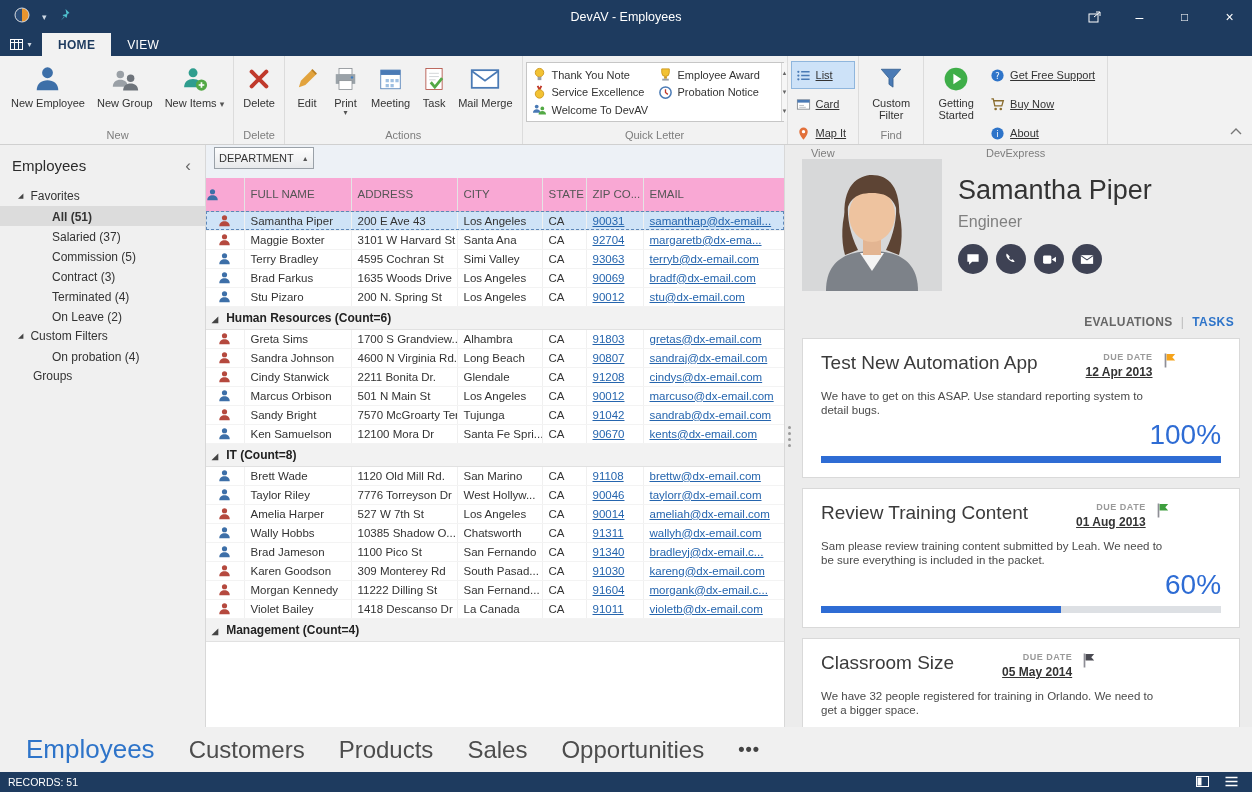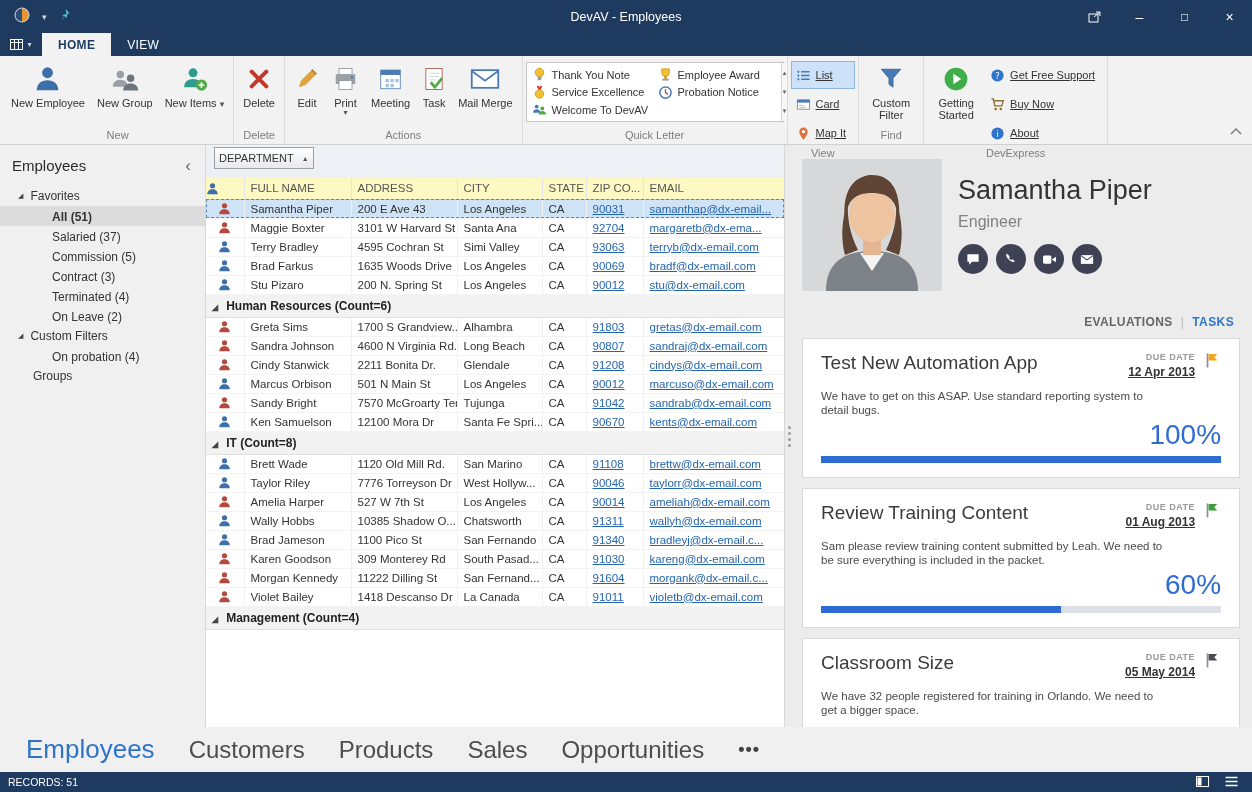--- a/index.html
+++ b/index.html
@@ -61,21 +61,21 @@
   .grid-top { background: #edf1f6; padding: 16px 16px 13px; display: flex; justify-content: flex-end; flex: 0 0 auto; }
   .searchbox { width: 342px; height: 23px; background: #fff; border: 1px solid #a9b4c0; display: flex; align-items: stretch; }
   .search-input { flex: 1; border: none; outline: none; background: transparent; font-family: "Liberation Sans", sans-serif; font-size: 11.5px; color: #444; text-align: center; }
   .search-input::placeholder { color: #8e8e8e; }
   .search-btn { width: 24px; border-left: 1px solid #c6cdd7; display: flex; align-items: center; justify-content: center; background: #fff; }
   .group-strip { background: #edf1f6; padding: 2px 8px 9px; flex: 0 0 auto; }
   .dept-btn { display: inline-flex; align-items: center; gap: 8px; border: 1px solid #9aa1a8; background: linear-gradient(#fefefe, #e7e9eb); font-size: 11px; color: #333; padding: 4px 4px; }
   .dept-btn .sort { font-size: 7px; color: #555; }
 
   .grid-table { width: 100%; border-collapse: collapse; table-layout: fixed; font-size: 11.5px; color: #333; }
-  .grid-table th { font-weight: normal; color: #555; text-align: left; height: 21px; padding: 0 6px; border-bottom: 1px solid #c9c9c9; border-right: 1px solid #e4e4e4; background: #fef9c3; white-space: nowrap; overflow: hidden; }
+  .grid-table th { font-weight: normal; color: #555; text-align: left; height: 33px; padding: 0 6px; border-bottom: 1px solid #c9c9c9; border-right: 1px solid #e4e4e4; background: #f9a8d4; white-space: nowrap; overflow: hidden; }
   .grid-table th:last-child { border-right: none; }
   .grid-table td { height: 19px; padding: 0 6px; border-right: 1px solid #f0f0f0; border-bottom: 1px solid #f3f3f3; white-space: nowrap; overflow: hidden; }
   .grid-table td:last-child { border-right: none; }
   .icon-cell { text-align: center; padding: 0 !important; }
   tr.sel td { background: #cfe3f7; }
   tr.sel { outline: 1px dashed #5d87b8; outline-offset: -1px; }
   .link { color: #2565ae; text-decoration: underline; cursor: pointer; }
   tr.group-row td { background: #f2f2f2; font-weight: bold; color: #222; height: 23px; font-size: 12px; border-top: 1px solid #e1e1e1; border-bottom: 1px solid #e1e1e1; }
   .tri2 { display: inline-block; margin-right: 8px; font-size: 8px; color: #444; }
   .pico { width: 13px; height: 13px; display: inline-block; vertical-align: middle; }
@@ -90,21 +90,21 @@
   .photo { width: 140px; height: 132px; background: #d9dadb; flex: 0 0 auto; }
   .pname { font-size: 27px; color: #333; margin-top: 16px; }
   .prole { font-size: 16px; color: #808080; margin-top: 7px; }
   .pactions { display: flex; gap: 8px; margin-top: 13px; }
   .pact { width: 30px; height: 30px; border-radius: 50%; background: #3e4254; display: flex; align-items: center; justify-content: center; }
   .dtabs { display: flex; justify-content: flex-end; align-items: center; gap: 8px; margin: 24px 6px 9px 0; font-size: 12px; font-weight: bold; letter-spacing: .4px; flex: 0 0 auto; }
   .dtab { color: #666; } .dtab.active { color: #2e74c9; }
   .dsep { color: #bbb; font-weight: normal; }
   .cards { flex: 1 1 auto; display: flex; flex-direction: column; gap: 10px; overflow: hidden; }
   .card { background: #fff; border: 1px solid #d9d9d9; padding: 13px 18px 14px; flex: 0 0 auto; }
-  .card-head { display: flex; justify-content: space-between; align-items: flex-start; gap: 48px; }
+  .card-head { display: flex; align-items: flex-start; gap: 48px; }
   .card-title { font-size: 19px; color: #3b3b3b; }
   .due { display: flex; gap: 9px; align-items: flex-start; }
   .due-l { text-align: right; }
   .due-label { font-size: 9px; color: #9a9a9a; font-weight: bold; letter-spacing: .5px; }
   .due-date { font-size: 12px; color: #333; font-weight: bold; margin-top: 3px; text-decoration: underline; }
   .flag { display: inline-block; width: 17px; height: 17px; }
   .card-body { font-size: 11.5px; color: #4a4a4a; margin-top: 10px; width: 345px; line-height: 14px; }
   .card-pct { text-align: right; font-size: 28px; color: #2e6cd4; margin-top: 2px; }
   .card-bar { height: 7px; background: #dde0e4; margin-top: 5px; }
   .card-bar-fill { height: 100%; background: #2e6cd4; }

